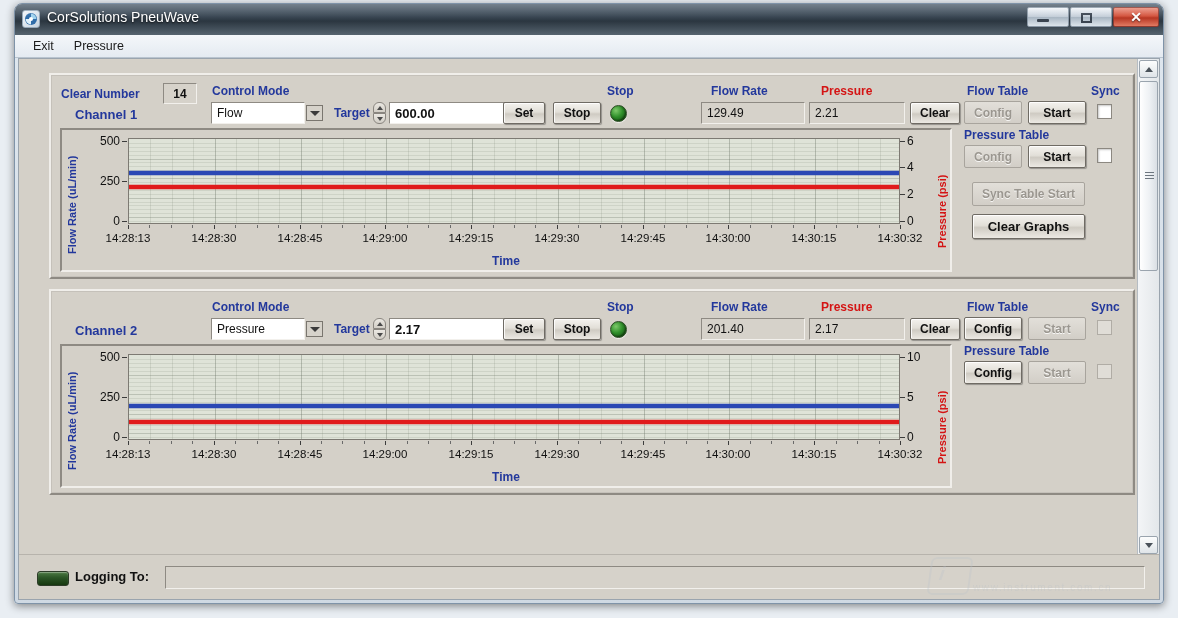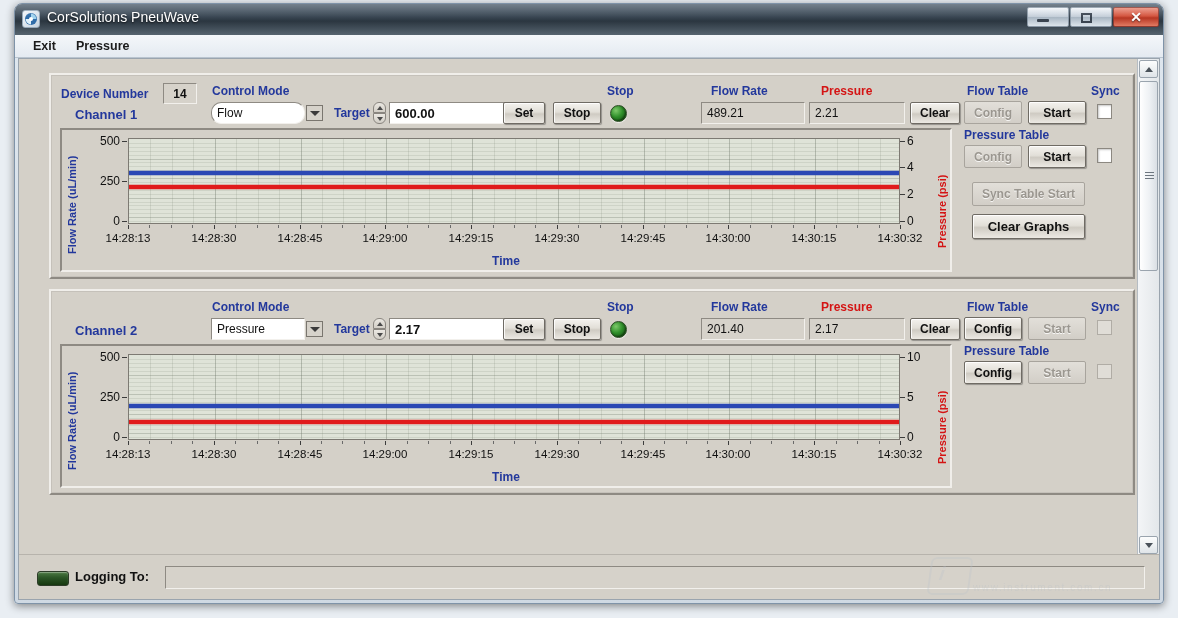--- a/index.html
+++ b/index.html
@@ -58,21 +58,21 @@
   .winbtn .mx{position:absolute;left:10px;top:5px;width:11px;height:10px;border:2px solid #3a4450;box-sizing:border-box;}
   .winbtn .cl{
     position:absolute;left:0;right:0;top:1px;text-align:center;
     font-size:14px;font-weight:bold;color:#fff;text-shadow:0 1px 1px rgba(0,0,0,.5);
   }
   
   .menubar{
     height:22px;
     background:linear-gradient(to bottom,#f4f7fa,#e4eaf1);
     border-bottom:1px solid #b9c4cf;
-    display:flex;align-items:center;padding-left:8px;font-weight:bold;
+    display:flex;align-items:center;padding-left:8px;
   }
   .menu-item{
     font-size:12.5px;color:#1b1b1b;padding:2px 10px;cursor:default;border-radius:2px;
   }
   
   .client{
     position:absolute;left:3px;right:3px;top:54px;bottom:3px;
     background:#d4d0c8;
     border:1px solid #9aa4ae;
     box-sizing:border-box;
@@ -309,47 +309,47 @@
     <div class="menu-item">Exit</div>
     <div class="menu-item">Pressure</div>
   </div>
 
   <div class="client">
 
     <div class="scroll-area">
 
       <div class="chan-panel" id="chan1">
 
-        <div class="lbl" style="left:10px;top:12px;">Device Number</div>
+        <div class="lbl" style="left:10px;top:12px;">Clear Number</div>
         <div class="dispbox" style="left:112px;top:8px;width:34px;height:21px;text-align:center;font-weight:bold;padding:2px 0;">14</div>
         <div class="lbl big" style="left:24px;top:32px;">Channel 1</div>
 
         <div class="lbl" style="left:161px;top:9px;">Control Mode</div>
-        <div class="inbox" style="left:160px;top:27px;width:94px;height:22px;border-radius:10px;">Flow</div>
+        <div class="inbox" style="left:160px;top:27px;width:94px;height:22px;">Flow</div>
         <div class="dropbtn" style="left:255px;top:30px;"></div>
 
         <div class="lbl" style="left:283px;top:31px;">Target</div>
         <div class="spin" style="left:322px;top:27px;">
           <div class="su">
               <i></i>
             </div>
           <div class="sd">
               <i></i>
             </div>
         </div>
         <div class="inbox bold" style="left:338px;top:27px;width:126px;height:22px;">600.00</div>
 
         <div class="btn" style="left:452px;top:27px;width:42px;height:22px;">Set</div>
         <div class="btn" style="left:502px;top:27px;width:48px;height:22px;">Stop</div>
 
         <div class="lbl" style="left:556px;top:9px;">Stop</div>
         <div class="led" style="left:559px;top:30px;"></div>
 
         <div class="lbl" style="left:660px;top:9px;">Flow Rate</div>
-        <div class="dispbox" style="left:650px;top:27px;width:104px;height:22px;">489.21</div>
+        <div class="dispbox" style="left:650px;top:27px;width:104px;height:22px;">129.49</div>
 
         <div class="lbl red" style="left:770px;top:9px;">Pressure</div>
         <div class="dispbox" style="left:758px;top:27px;width:96px;height:22px;">2.21</div>
 
         <div class="btn" style="left:859px;top:27px;width:50px;height:22px;">Clear</div>
 
         <div class="lbl" style="left:916px;top:9px;">Flow Table</div>
         <div class="lbl" style="left:1040px;top:9px;">Sync</div>
         <div class="btn disabled" style="left:913px;top:26px;width:58px;height:23px;">Config</div>
         <div class="btn" style="left:977px;top:26px;width:58px;height:23px;">Start</div>

